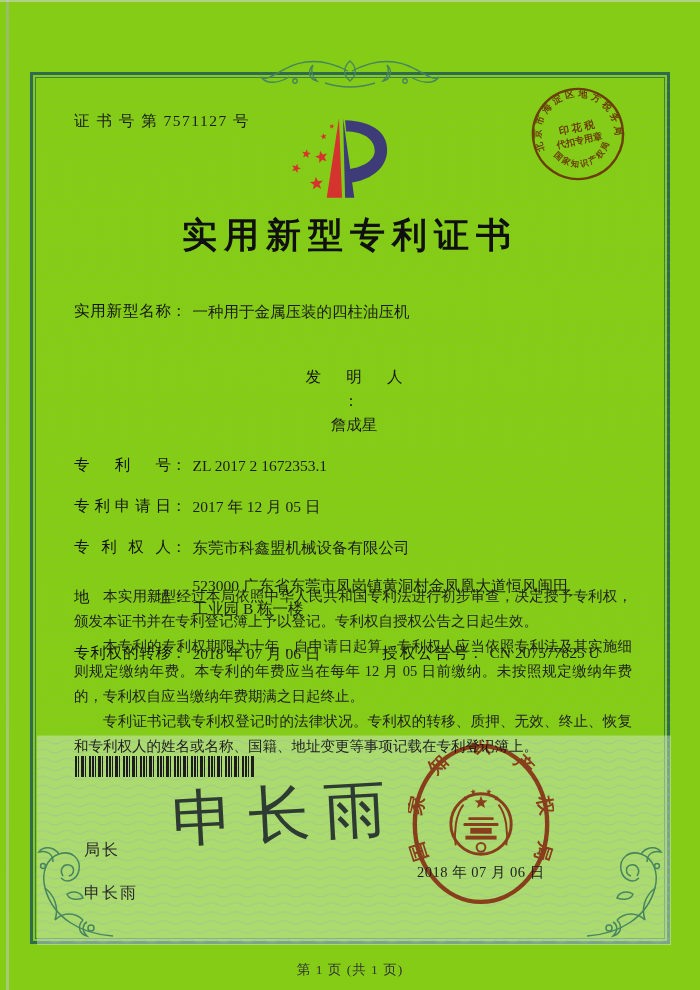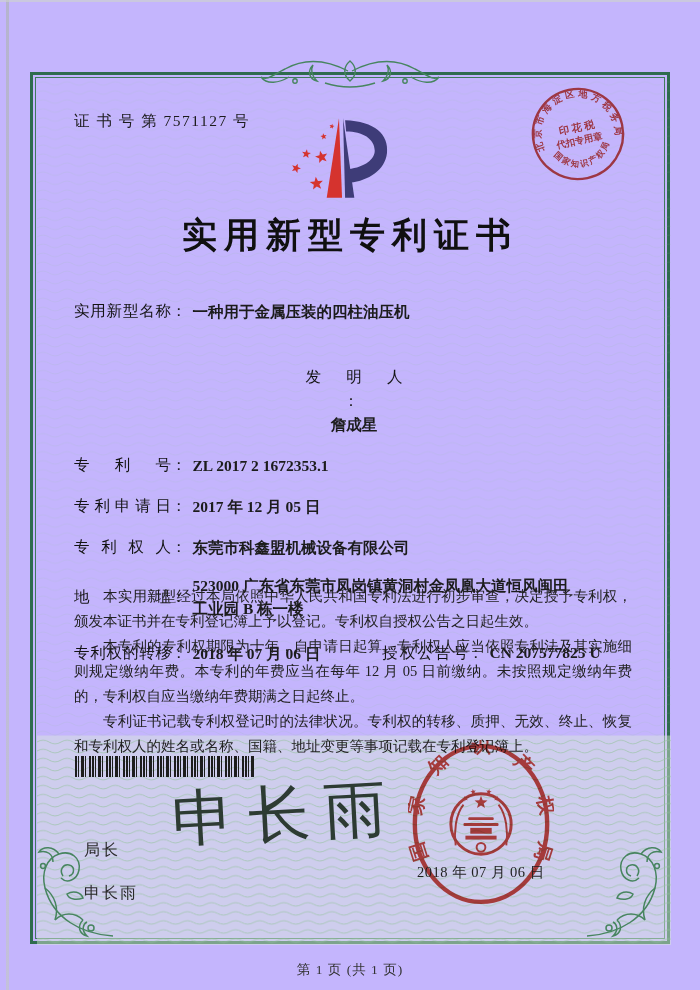--- a/index.html
+++ b/index.html
@@ -1,20 +1,20 @@
 <!DOCTYPE html>
 <html><head>
 <meta charset="utf-8">
 <style>
   html,body{margin:0;padding:0;}
   body{
     width:700px;height:990px;position:relative;background:#ffffff;overflow:hidden;
     font-family:"Liberation Serif","DejaVu Serif",serif;color:#1c1c1c;
   }
-  .paper{position:absolute;inset:0;background:#c4b5fd;padding-left:48px;}
+  .paper{position:absolute;inset:0;background:#84cc16;padding-left:48px;}
   .scan-edge{position:absolute;left:6px;top:0;width:3px;height:100%;
     background:linear-gradient(180deg,#a9b3a7,#c2cabf);opacity:.55;}
   .scan-edge-top{position:absolute;left:0;top:0;width:100%;height:2px;background:#cfd6cc;opacity:.6;}
 
   
   .frame-outer{position:absolute;left:30px;top:72px;width:640px;height:872px;
     border:3px solid #2f6b4e;box-sizing:border-box;}
   .frame-inner{position:absolute;inset:2px;border:1px solid #3f7a5c;}
   .waves{position:absolute;inset:4px;z-index:1;}
 
@@ -36,21 +36,21 @@
   #sipo-seal{left:408px;top:740px;width:146px;height:168px;opacity:.92;}
   .seal-date{position:absolute;left:417px;top:863px;width:160px;font-size:14.5px;
     letter-spacing:.5px;color:#1f1f1f;z-index:7;}
 
   
   .fields{position:absolute;left:74px;top:299px;width:560px;z-index:4;font-size:15.5px;}
   .frow{display:flex;align-items:center;line-height:24px;}
   .flabel{display:inline-block;width:97px;text-align:justify;text-align-last:justify;
     flex:none;color:#141414;}
   .fcolon{flex:none;margin-right:6px;}
-  .fvalue{white-space:pre-line;line-height:23px;font-weight:bold;}
+  .fvalue{white-space:pre-line;line-height:23px;}
   .mt-a{margin-top:42px;flex-direction:column;}.mt-b{margin-top:17px;}.mt-c{margin-top:15px;}.mt-d{margin-top:21px;}
   .frow-split{position:relative;}
   .grant-no{position:absolute;left:308px;top:0;display:flex;}
   .grant-no .flabel{width:86px;}
 
   
   .legal{position:absolute;left:74px;top:584px;width:558px;z-index:4;
     font-size:14.5px;line-height:25px;text-align:justify;color:#222;}
   .legal p{margin:0;text-indent:2em;}
 

